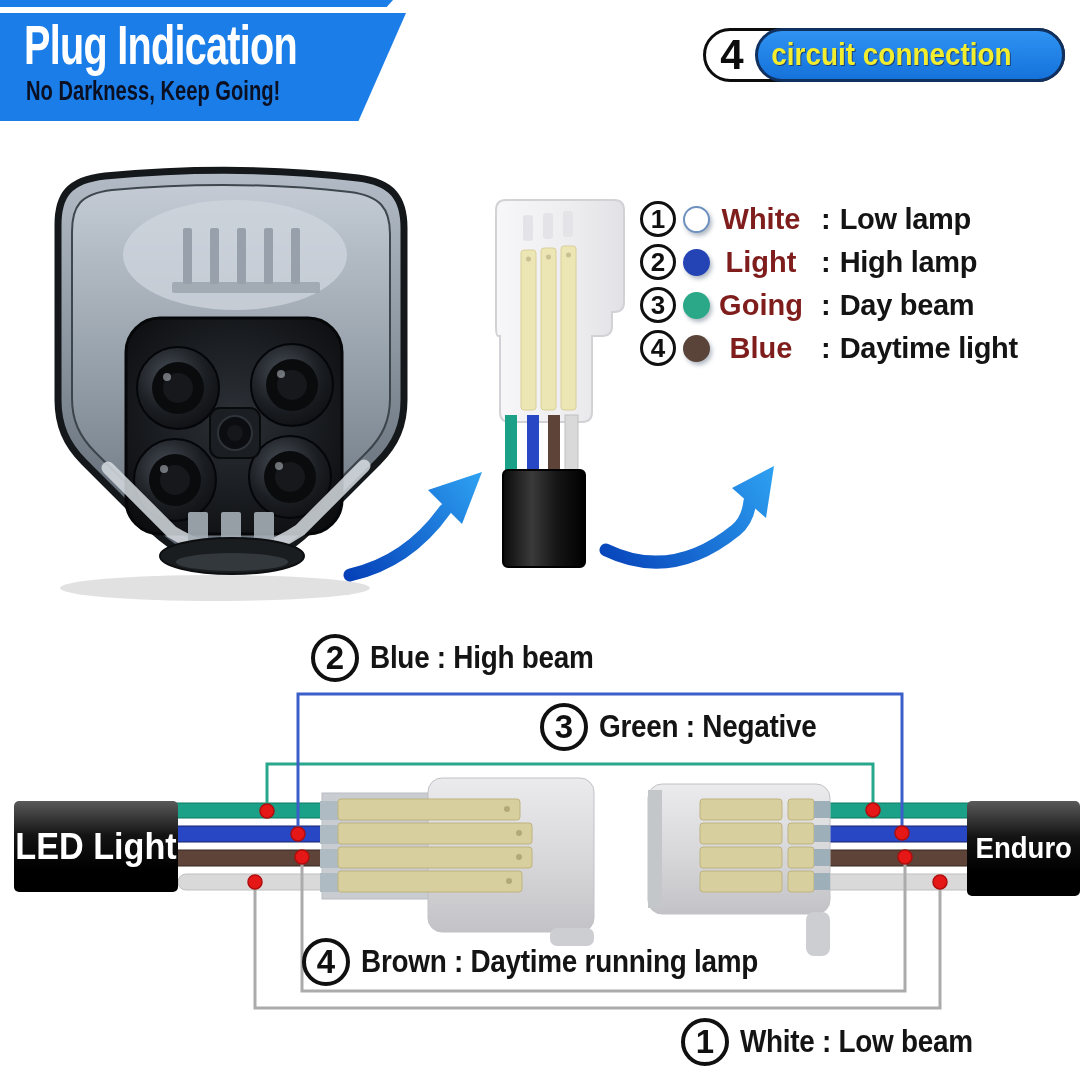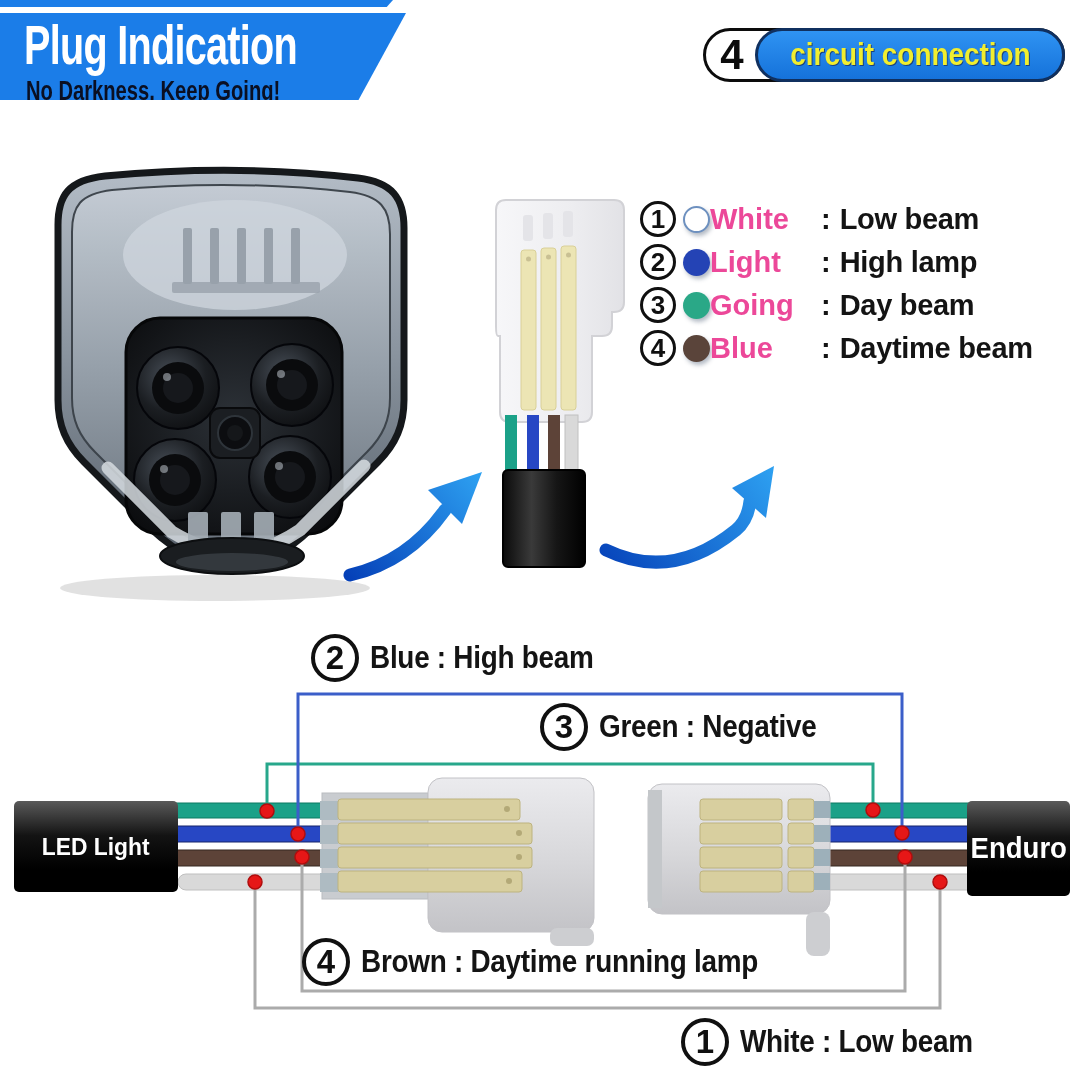--- a/index.html
+++ b/index.html
@@ -1,56 +1,56 @@
 <!DOCTYPE html>
 <html><head>
 <meta charset="utf-8">
 <style>
   html,body{margin:0;padding:0;background:#fff;}
   #stage{position:relative;width:1080px;height:1079px;background:#fff;overflow:hidden;
          font-family:"Liberation Sans",sans-serif;}
   
   .top-strip{position:absolute;left:0;top:0;width:393px;height:7px;background:#1b7de8;
              clip-path:polygon(0 0,100% 0,98.4% 100%,0 100%);}
-  .banner{position:absolute;left:0;top:13px;width:406px;height:87px;background:#1b7de8;
+  .banner{position:absolute;left:0;top:13px;width:406px;height:108px;background:#1b7de8;
           clip-path:polygon(0 0,100% 0,88.3% 100%,0 100%);padding:0;box-sizing:border-box;}
   .banner-title{position:absolute;left:24px;top:4px;color:#fff;font-weight:bold;font-size:55px;
           line-height:56px;white-space:nowrap;transform:scaleX(.72);transform-origin:left top;letter-spacing:-1px;}
   .banner-sub{position:absolute;left:26px;top:63px;color:#0a0f22;font-weight:bold;font-size:28px;
           line-height:30px;white-space:nowrap;transform:scaleX(.72);transform-origin:left top;}
   .badge{position:absolute;left:703px;top:28px;width:362px;height:54px;background:#fff;
          border:3px solid #0c0c0c;border-radius:30px;box-sizing:border-box;}
   .badge-num{position:absolute;left:0;top:0;width:52px;height:48px;display:flex;align-items:center;
          justify-content:center;font-size:42px;font-weight:bold;color:#0c0c0c;}
   .badge-pill{position:absolute;left:49px;right:-3px;top:-3px;bottom:-3px;border-radius:30px;
          background:linear-gradient(180deg,#2f93f2,#1572da);border:3px solid #10305f;
-         display:flex;align-items:center;justify-content:center;box-sizing:border-box;}
+         display:flex;align-items:center;justify-content:flex-start;box-sizing:border-box;}
   .badge-label{color:#f1ee2f;font-weight:bold;font-size:31px;white-space:nowrap;
          transform:scaleX(.9);letter-spacing:0;text-shadow:1px 1px 0 #19417e;}
   
   .legend{position:absolute;left:640px;top:197px;width:430px;height:180px;}
   .lrow{position:absolute;left:0;height:40px;display:flex;align-items:center;}
   .circ{width:36px;height:36px;border:3px solid #101010;border-radius:50%;display:flex;
         align-items:center;justify-content:center;font-size:26px;font-weight:bold;color:#101010;
         box-sizing:border-box;background:#fff;flex:none;}
   .sw{width:27px;height:27px;border-radius:50%;margin-left:7px;flex:none;
       box-shadow:2px 3px 4px rgba(40,60,90,.35);box-sizing:border-box;}
   .sw-white{border:2px solid #6d90bf;}
-  .nm{width:102px;text-align:left;font-size:29px;font-weight:bold;color:#ec4899;white-space:nowrap;}
+  .nm{width:102px;text-align:center;font-size:29px;font-weight:bold;color:#7f1d1d;white-space:nowrap;}
   .colsep{margin:0 9px;font-size:29px;font-weight:bold;color:#141414;}
   .fn{font-size:29px;font-weight:bold;color:#141414;white-space:nowrap;letter-spacing:-.3px;}
   
   .mid{position:absolute;left:0;top:150px;}
   .wiring{position:absolute;left:0;top:630px;}
   
   .endbox{position:absolute;background:linear-gradient(180deg,#5a5a5a 0%,#131313 38%,#000 75%);
           color:#fff;display:flex;align-items:center;justify-content:center;border-radius:5px;}
   .endbox span{font-weight:bold;white-space:nowrap;transform:scaleX(.95);}
-  .ledbox{left:14px;top:801px;width:164px;height:91px;font-size:24px;}
-  .endurobox{left:967px;top:801px;width:103px;height:95px;font-size:29px;}
+  .ledbox{left:14px;top:801px;width:164px;height:91px;font-size:36px;}
+  .endurobox{left:967px;top:801px;width:113px;height:95px;font-size:29px;}
   
   .wl{position:absolute;display:flex;align-items:center;gap:11px;}
   .wl .circ{width:48px;height:48px;border-width:4px;font-size:33px;background:transparent;}
   .wl-text{font-size:31px;font-weight:bold;color:#141414;white-space:nowrap;
            transform:scaleX(.9);transform-origin:left center;letter-spacing:-.3px;}
 </style>
 </head>
 <body>
 
 <div id="stage">
@@ -197,42 +197,42 @@
       <polygon points="774,466 766,518 732,488" fill="url(#arrGrad2)"></polygon>
     </g>
   </svg>
 
   <div class="legend">
     <div class="lrow" style="top:2px">
       <span class="circ">1</span>
       <span class="sw sw-white" style="background: rgb(255, 255, 255);"></span>
       <span class="nm">White</span>
       <span class="colsep">:</span>
-      <span class="fn">Low beam</span>
+      <span class="fn">Low lamp</span>
     </div>
     <div class="lrow" style="top:45px">
       <span class="circ">2</span>
       <span class="sw" style="background: rgb(36, 67, 181);"></span>
       <span class="nm">Light</span>
       <span class="colsep">:</span>
       <span class="fn">High lamp</span>
     </div>
     <div class="lrow" style="top:88px">
       <span class="circ">3</span>
       <span class="sw" style="background: rgb(42, 168, 135);"></span>
       <span class="nm">Going</span>
       <span class="colsep">:</span>
       <span class="fn">Day beam</span>
     </div>
     <div class="lrow" style="top:131px">
       <span class="circ">4</span>
       <span class="sw" style="background: rgb(90, 68, 58);"></span>
       <span class="nm">Blue</span>
       <span class="colsep">:</span>
-      <span class="fn">Daytime beam</span>
+      <span class="fn">Daytime light</span>
     </div>
   </div>
 
   <svg class="wiring" width="1080" height="449" viewBox="0 630 1080 449">
     <defs>
       <linearGradient id="connGrad" x1="0" y1="0" x2="0" y2="1">
         <stop offset="0" stop-color="#ebebee"></stop>
           <stop offset=".55" stop-color="#d7d7da"></stop>
         <stop offset="1" stop-color="#c3c3c7"></stop>
       </linearGradient>

